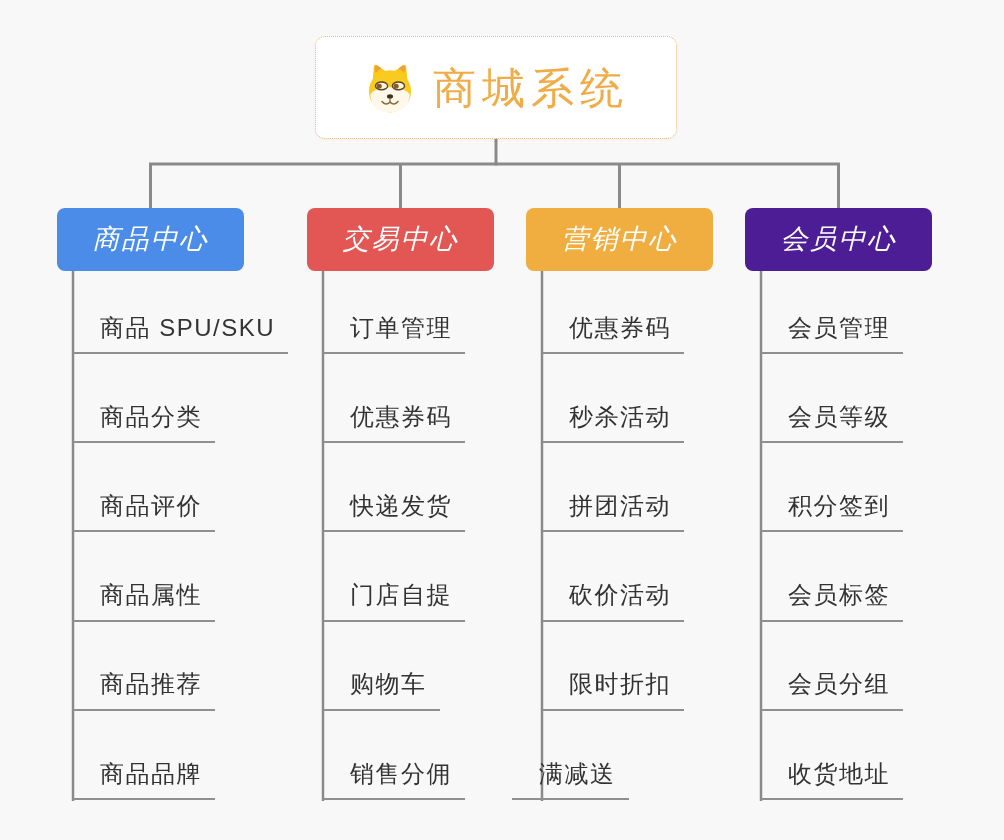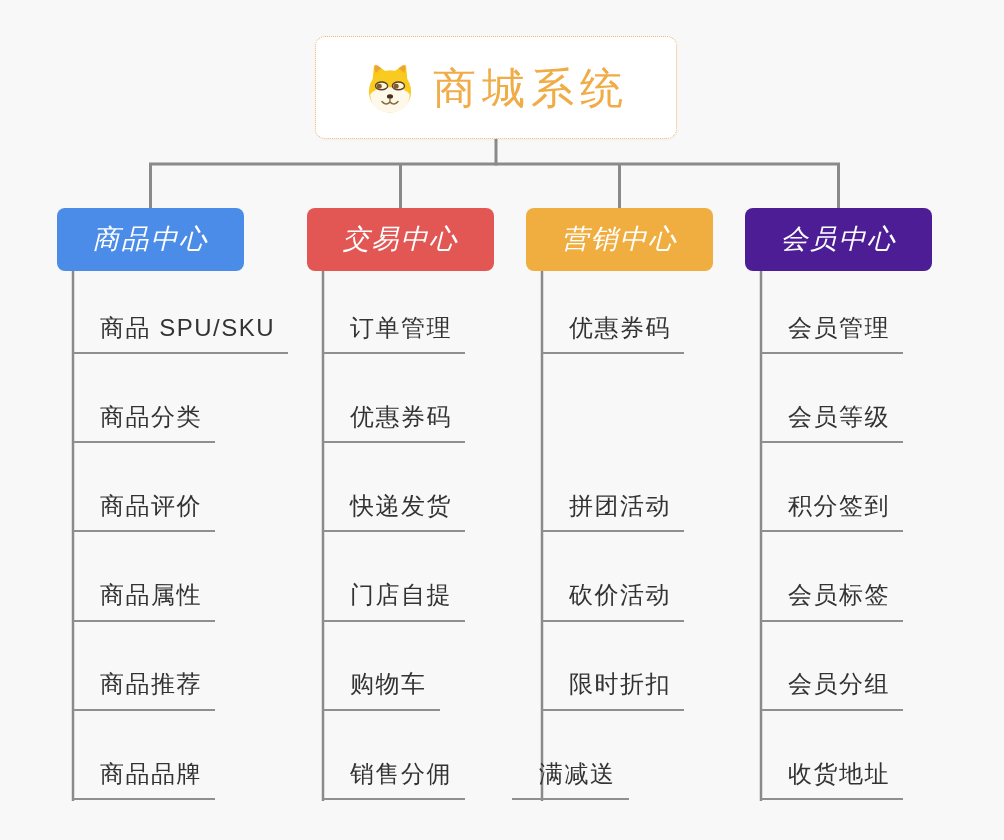--- a/index.html
+++ b/index.html
@@ -159,20 +159,23 @@
     </div>
     <div class="child-item" style="left: 323px; top: 756px;">
       <span class="child-label">销售分佣</span>
     </div>
     <div class="branch-node" style="left: 526px; background: rgb(239, 174, 63);">
       <span class="branch-label">营销中心</span>
     </div>
     <div class="child-item" style="left: 542px; top: 310px;">
       <span class="child-label">优惠券码</span>
     </div>
+    <div class="child-item" style="left: 542px; top: 399.2px;">
+      <span class="child-label">秒杀活动</span>
+    </div>
     <div class="child-item" style="left: 542px; top: 488.4px;">
       <span class="child-label">拼团活动</span>
     </div>
     <div class="child-item" style="left: 542px; top: 577.6px;">
       <span class="child-label">砍价活动</span>
     </div>
     <div class="child-item" style="left: 542px; top: 666.8px;">
       <span class="child-label">限时折扣</span>
     </div>
     <div class="child-item" style="left: 512px; top: 756px;">

